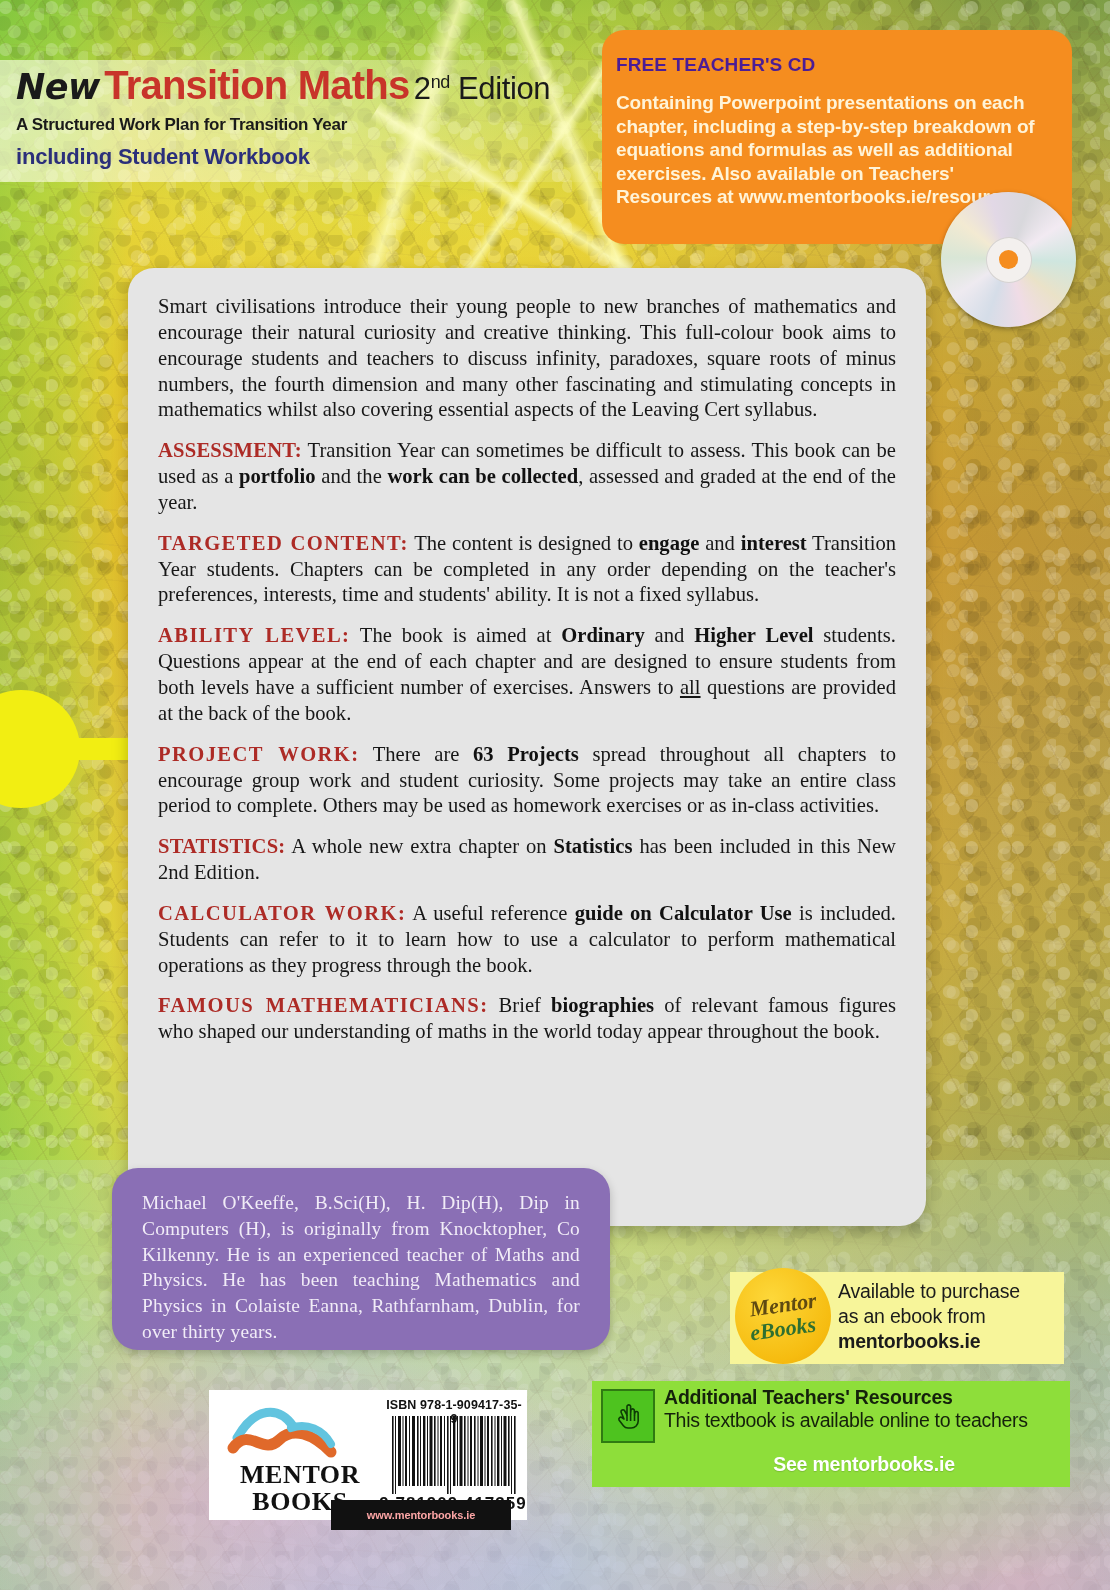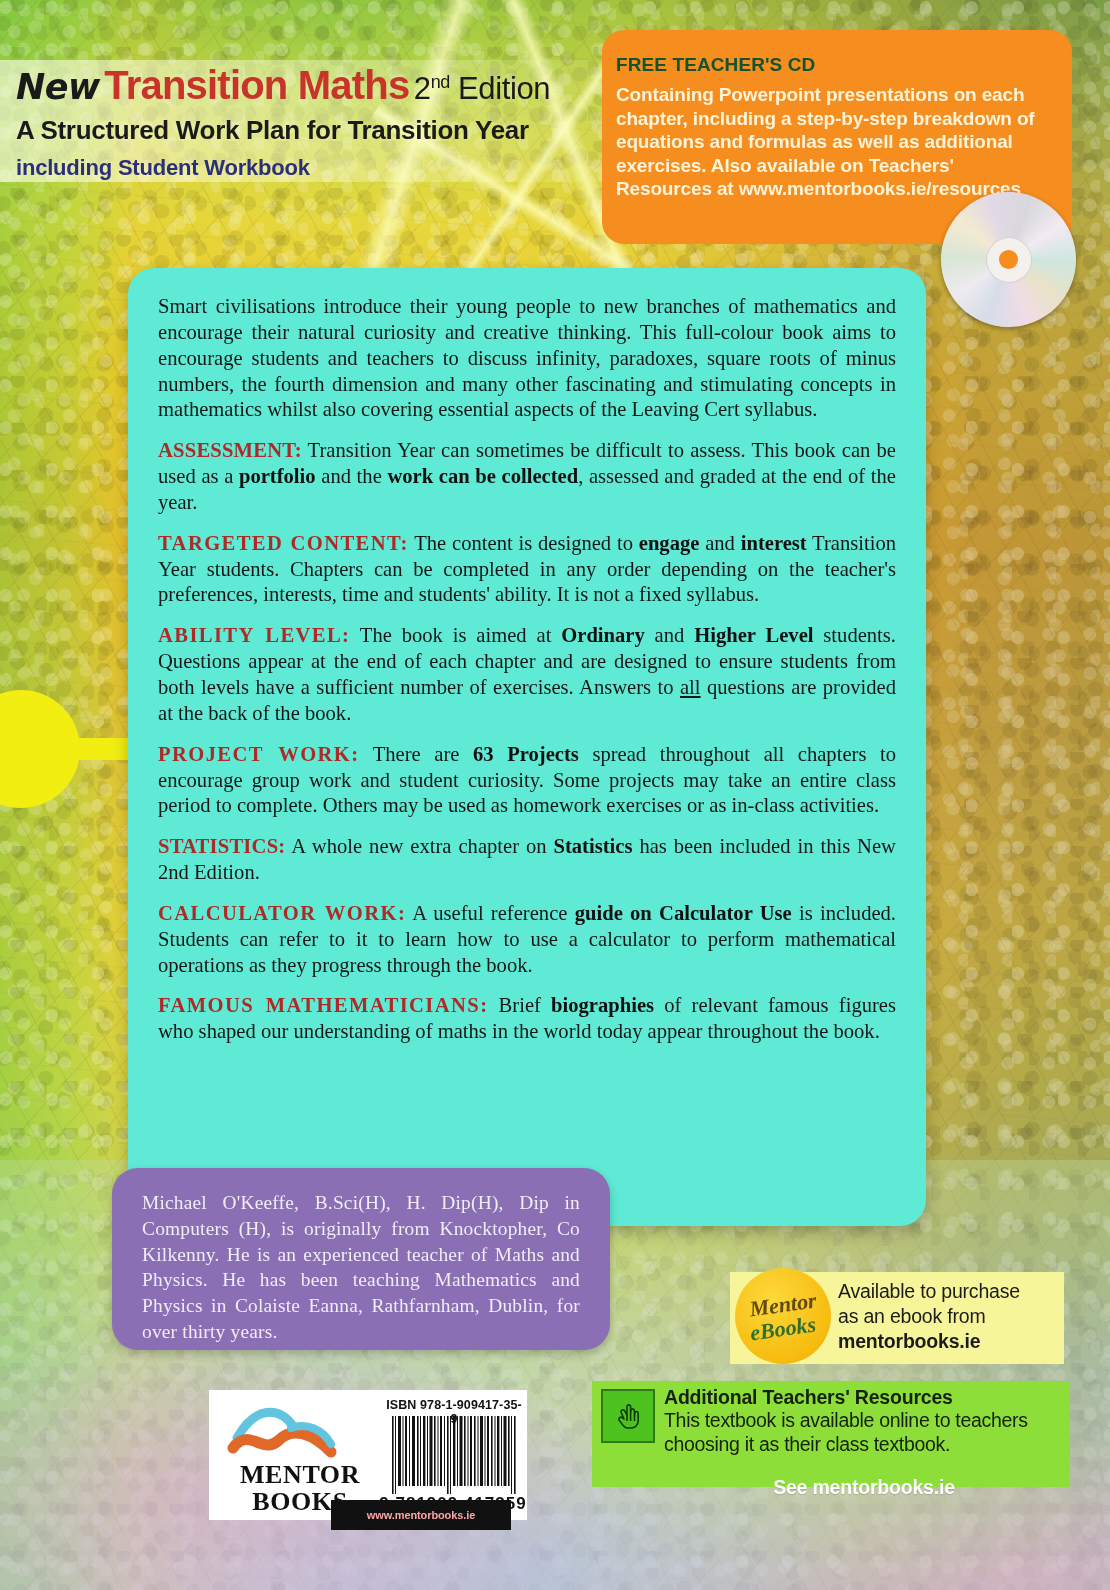--- a/index.html
+++ b/index.html
@@ -108,37 +108,37 @@
     letter-spacing: -.5px; font-family: "DejaVu Sans", sans-serif;
   }
   .t-main {
     font-size: 40px; font-weight: bold; color: #c8342a; letter-spacing: -.8px;
   }
   .t-ed {
     font-size: 31px; font-weight: normal; color: #1a1a1a; letter-spacing: -.4px;
   }
   .t-ed sup { font-size: 18px; }
   .subtitle1 {
-    margin-top: 9px; font-size: 26px; font-weight: bold; color: #1a1a1a;
+    margin-top: 9px; font-size: 17px; font-weight: bold; color: #1a1a1a;
     letter-spacing: -.3px; white-space: nowrap;
   }
   .subtitle2 {
     margin-top: 9px; font-size: 22px; font-weight: bold; color: #2b2f7a;
     letter-spacing: -.2px; white-space: nowrap;
   }
 
   
   .cd-panel {
     position: absolute; left: 602px; top: 30px; width: 470px; height: 214px;
     background: #f58d1f; border-radius: 22px;
     padding: 24px 26px 0 14px;
   }
   .cd-title {
-    color: #14532d; font-size: 19px; font-weight: bold; letter-spacing: .1px;
-    margin-bottom: 7px;
+    color: #4c1d95; font-size: 19px; font-weight: bold; letter-spacing: .1px;
+    margin-bottom: 15px;
   }
   .cd-body {
     color: #fff4d8; font-size: 19px; font-weight: bold; line-height: 1.24;
     letter-spacing: -.15px;
   }
   .cd-disc {
     position: absolute; left: 941px; top: 192px; width: 135px; height: 135px;
     border-radius: 50%;
     background:
       conic-gradient(from 20deg,
@@ -154,21 +154,21 @@
   }
   .cd-hole {
     position: absolute; left: 50%; top: 50%; width: 19px; height: 19px;
     margin: -9.5px 0 0 -9.5px; border-radius: 50%;
     background: #f58d1f; z-index: 2;
   }
 
   
   .card {
     position: absolute; left: 128px; top: 268px; width: 798px; height: 958px;
-    background: #5eead4; border-radius: 26px;
+    background: #e5e5e5; border-radius: 26px;
     box-shadow: 0 6px 16px rgba(0,0,0,.25);
     padding: 26px 30px 0 30px;
     font-family: "Liberation Serif", serif;
   }
   .card p {
     color: #171717; font-size: 20.6px; line-height: 1.255;
     text-align: justify; margin-bottom: 15px;
   }
   .card p:last-child { margin-bottom: 8px; }
   .lead { margin-bottom: 18px; }
@@ -330,21 +330,20 @@
                  L21 12 a1.8 1.8 0 0 1 3.3 0 L24.5 17 L25 14.5 a1.7 1.7 0 0 1 3.1 0
                  L28.2 23 a7 7 0 0 1 -7 7 L18 30 a6 6 0 0 1 -4.6 -2.3 L9 22
                  a2 2 0 0 1 3 -2.4 Z"></path>
         <path d="M17 17 L17 23 M20.6 16 L20.6 23 M24.5 17 L24.5 23"></path>
       </g>
     </svg>
   </div>
   <div class="res-body">
     <div class="res-title">Additional Teachers' Resources</div>
     <div class="res-line">This textbook is available online to teachers</div>
-    <div class="res-line">choosing it as their class textbook.</div>
     <div class="res-link">See mentorbooks.ie</div>
   </div>
 
   <div class="logo-plate">
     <svg class="logo-mark" viewBox="0 0 140 66" aria-hidden="true">
       <path d="M10 38 C28 6, 52 6, 66 26" fill="none" stroke="#62c4df" stroke-width="9" stroke-linecap="round"></path>
       <path d="M6 48 C22 26, 36 56, 52 40 C66 26, 86 34, 104 52" fill="none" stroke="#e0692a" stroke-width="11" stroke-linecap="round"></path>
       <path d="M64 28 C80 22, 96 30, 104 44" fill="none" stroke="#62c4df" stroke-width="8" stroke-linecap="round"></path>
     </svg>
     <div class="logo-text">

